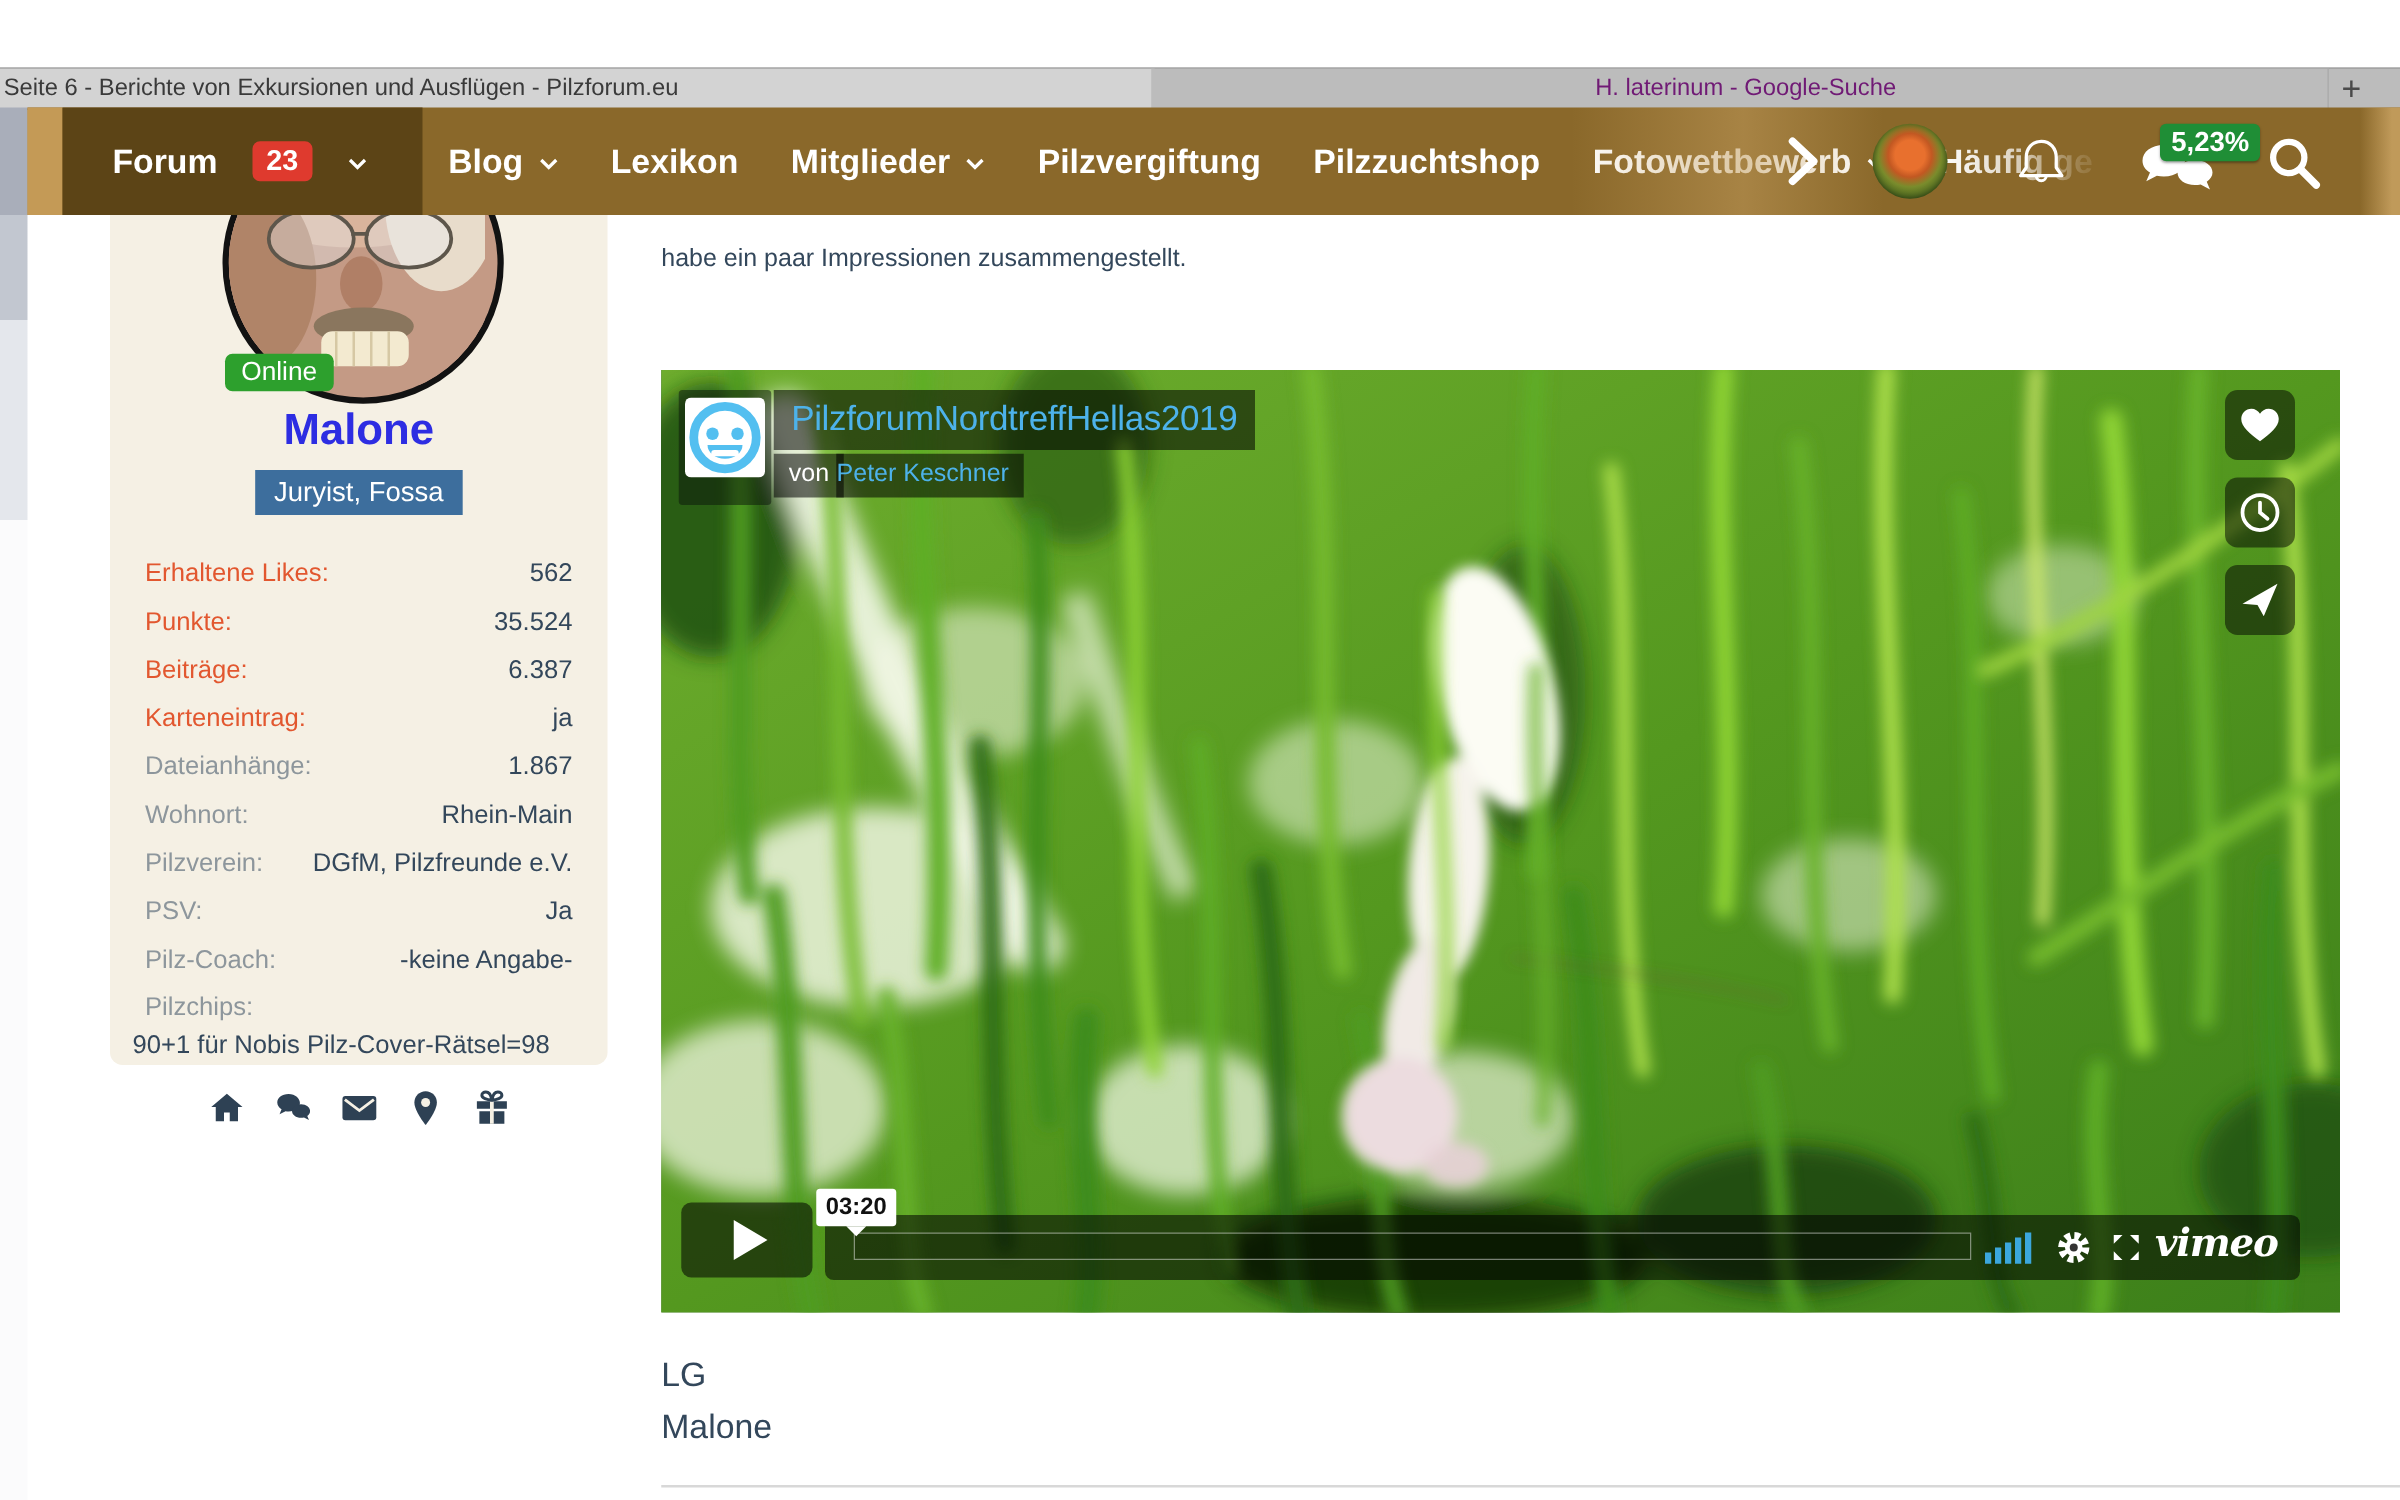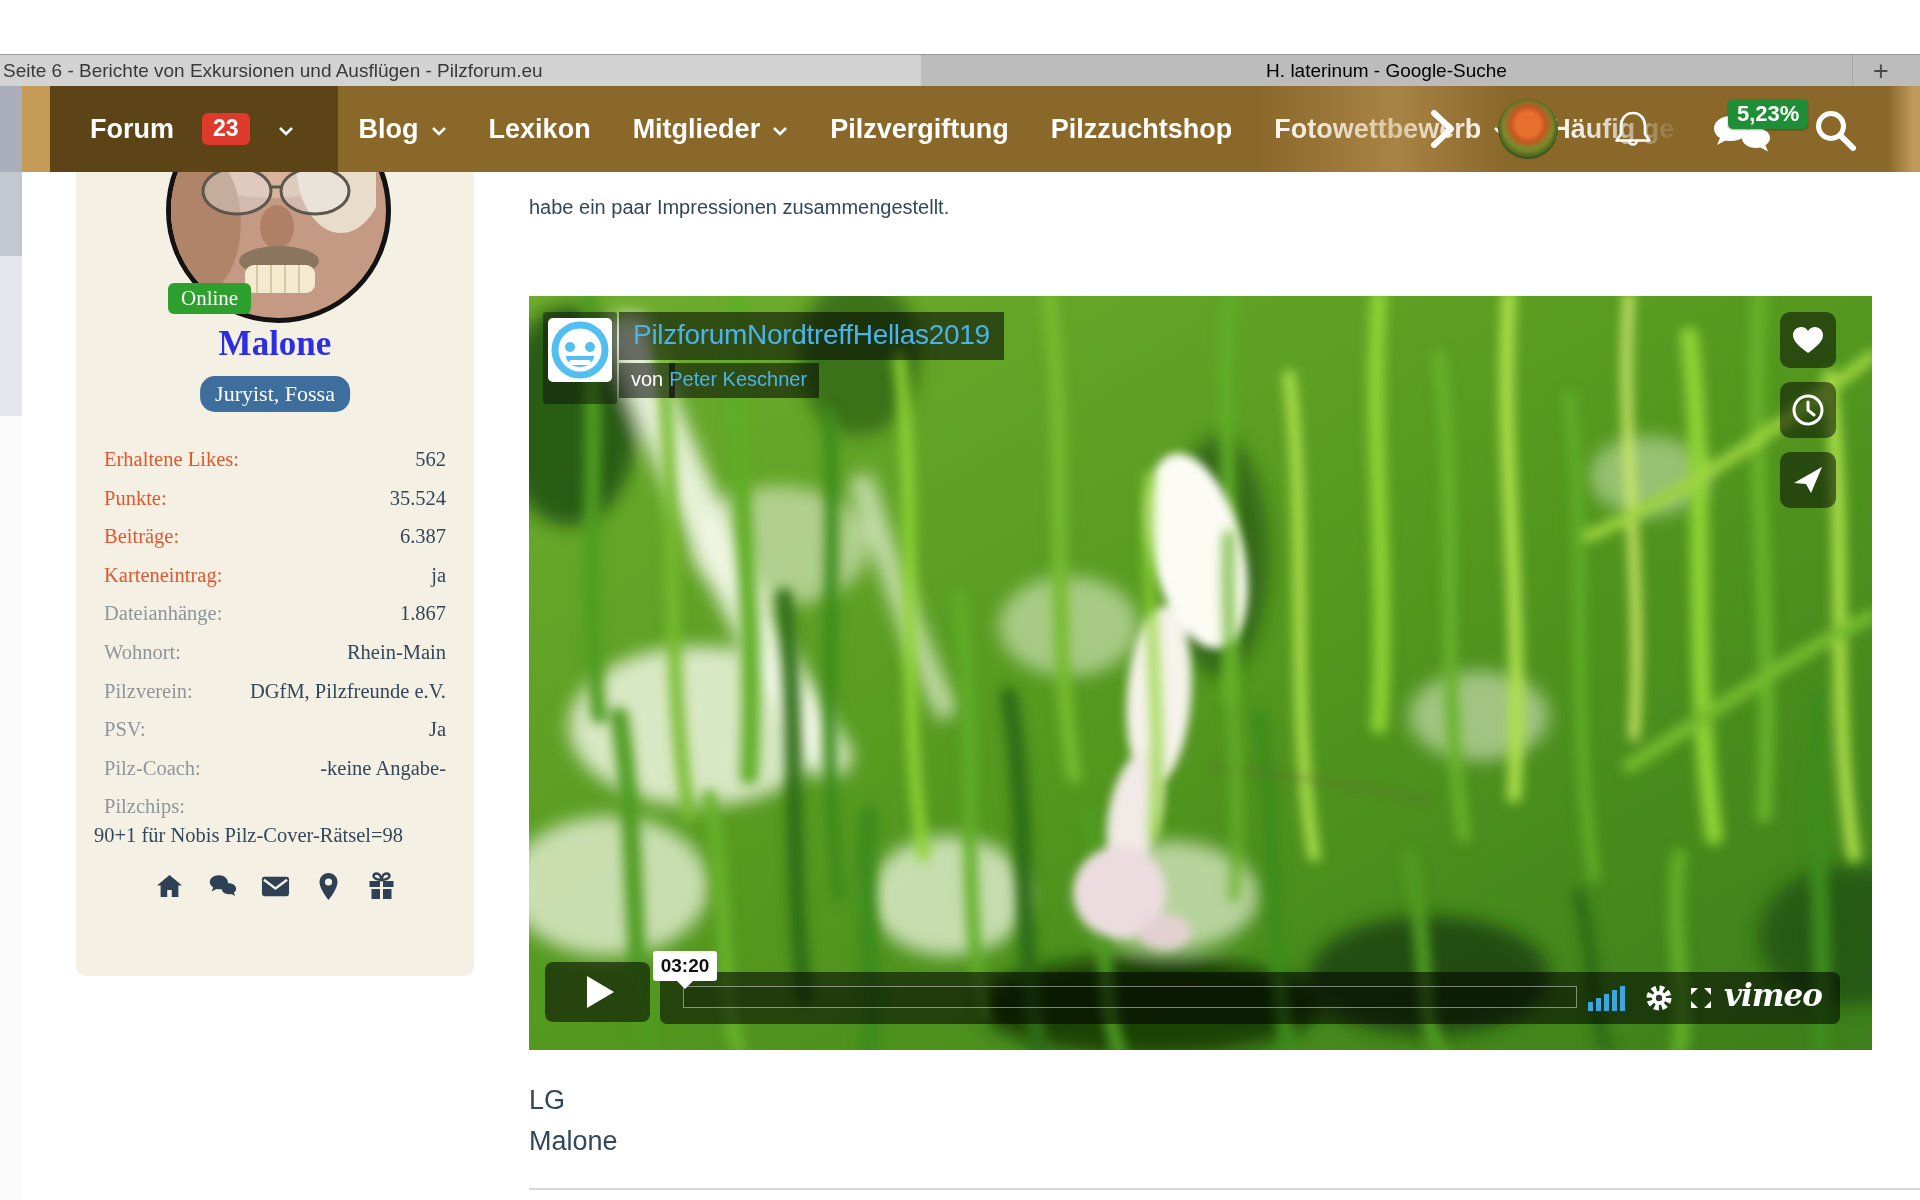--- a/index.html
+++ b/index.html
@@ -16,21 +16,21 @@
   .chrome-btn{position:absolute;top:8px;width:40px;height:36px;background:#fff;border:1px solid #cfcfcf;
     border-radius:8px;display:flex;align-items:center;justify-content:center;color:#5f5f5f;
     box-shadow:0 1px 1px rgba(0,0,0,.08);}
   .btn-share{left:1792px;} .btn-tabs{left:1858px;}
 
   
   .tabbar{position:absolute;left:0;top:54px;width:1920px;height:32px;background:#bcbcbc;
     border-top:1px solid #9a9a9a;border-bottom:1px solid #a5a5a5;}
   .tab{position:absolute;top:0;height:32px;font-size:19px;color:#3a3a3a;display:flex;align-items:center;overflow:hidden;white-space:nowrap;}
   .tab-active{left:0;width:920px;background:#d3d3d3;padding-left:3px;border-right:1px solid #9b9b9b;}
-  .tab-inactive{left:921px;width:931px;background:#bcbcbc;justify-content:center;border-right:1px solid #a8a8a8;color:#000000;}
+  .tab-inactive{left:921px;width:931px;background:#bcbcbc;justify-content:center;border-right:1px solid #a8a8a8;color:#701a75;padding-left:10px;}
   .tab-plus{position:absolute;right:22px;top:1px;width:34px;height:30px;display:flex;align-items:center;justify-content:center;
     font-size:27px;color:#4a4a4a;}
 
   
   .win-edge{position:absolute;left:0;top:86px;width:22px;height:1114px;
     background:linear-gradient(#a9aeba 0 86px,#c2c7d0 86px 170px,#e4e7ec 170px 330px,#fbfbfc 330px);}
 
   
   .nav{position:absolute;left:22px;top:86px;right:0;height:86px;background:var(--nav_brown);z-index:30;}
   .nav-tan-edge{position:absolute;left:0;top:0;width:28px;height:86px;background:var(--tan);}
@@ -50,30 +50,30 @@
   .nav-avatar{position:absolute;left:1476px;top:13px;width:60px;height:60px;border-radius:50%;
     background:radial-gradient(circle at 50% 42%,#e8702e 0 26%,#c25822 38%,#7a8c2c 55%,#42601d 78%,#324c16 100%);
     box-shadow:inset 0 0 6px rgba(0,0,0,.45);}
   .nav-bell{position:absolute;left:1588px;top:22px;width:46px;height:44px;color:#fff;}
   .nav-chat{position:absolute;left:1684px;top:28px;width:70px;height:40px;color:#fff;}
   .chat-badge{position:absolute;left:1706px;top:13px;background:var(--chat_badge_green);color:#fff;
     font-size:22px;font-weight:700;padding:2px 9px;border-radius:5px;box-shadow:0 1px 2px rgba(0,0,0,.35);}
   .nav-search{position:absolute;left:1790px;top:21px;width:46px;height:46px;color:#fff;}
 
   
-  .sidebar{position:absolute;left:76px;top:172px;width:398px;height:804px;background:var(--sidebar_bg);
-    border-radius:0 0 10px 10px;z-index:5;font-family:Liberation Serif, serif;}
+  .sidebar{position:absolute;left:88px;top:172px;width:398px;height:680px;background:var(--sidebar_bg);
+    border-radius:0 0 10px 10px;z-index:5;}
   .profile-avatar{position:absolute;left:90px;top:-74px;width:215px;height:215px;border-radius:50%;
     border:5px solid #121212;overflow:hidden;background:#c49a85;}
   .online-badge{position:absolute;left:92px;top:111px;background:var(--online_green);color:#fff;
     font-size:21px;padding:3px 13px;border-radius:6px;z-index:6;}
   .user-name{position:absolute;left:0;top:152px;width:100%;text-align:center;
     color:var(--link_blue);font-size:35px;font-weight:700;}
   .user-title-badge{position:absolute;left:50%;top:204px;transform:translateX(-50%);
-    background:var(--user_badge_blue);color:#fff;font-size:22px;padding:5px 15px;border-radius:15px;white-space:nowrap;}
+    background:var(--user_badge_blue);color:#fff;font-size:22px;padding:5px 15px;border-radius:0;white-space:nowrap;}
   .stats{position:absolute;left:28px;top:268px;width:342px;}
   .stat-row{display:flex;justify-content:space-between;font-size:20.5px;line-height:38.6px;white-space:nowrap;}
   .stat-label{color:var(--label_gray);}
   .stat-label.link{color:var(--accent_orange);}
   .stat-value{color:var(--text_dark);}
   .chips-value{position:absolute;left:18px;top:652px;width:370px;font-size:20.5px;color:var(--text_dark);}
   .profile-links{position:absolute;left:0;top:700px;width:100%;display:flex;justify-content:center;
     gap:24px;color:#2e4154;}
   .profile-links svg{width:29px;height:29px;}
 

